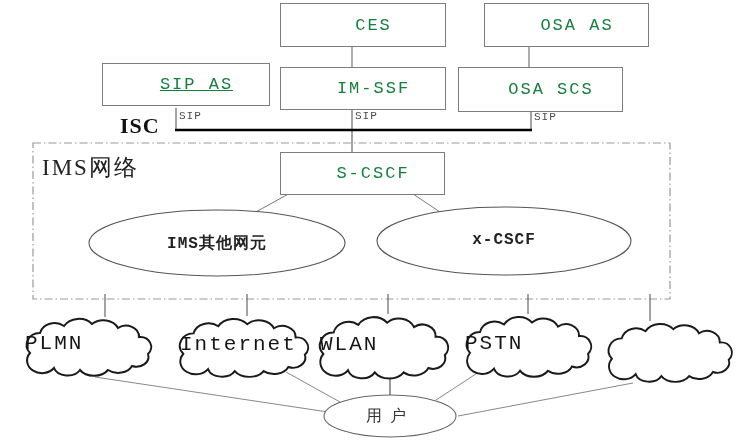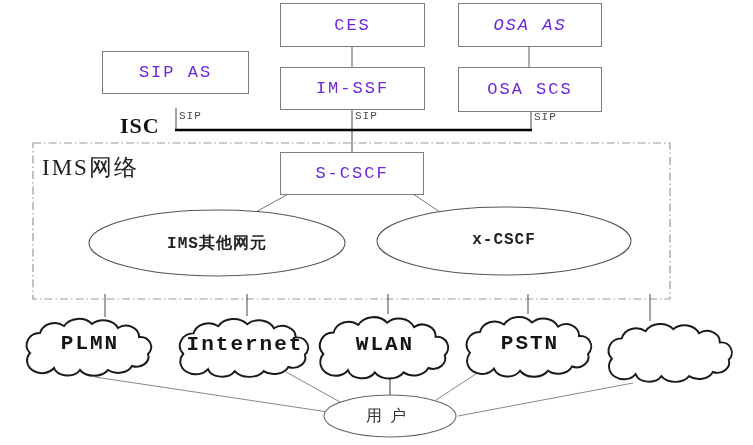--- a/index.html
+++ b/index.html
@@ -4,28 +4,28 @@
 <style>
   html,body{margin:0;padding:0;background:#fff;}
   #stage{
     position:relative;width:753px;height:445px;background:#ffffff;
     font-family:"Liberation Mono", monospace;color:#2b2b2b;overflow:hidden;
   }
   #wires{position:absolute;left:0;top:0;width:753px;height:445px;}
   .box{
     position:absolute;border:1px solid #7d7d7d;background:#fff;
     display:flex;align-items:center;justify-content:center;
-    font-size:17px;letter-spacing:2px;color:#6d28d9;
+    font-size:17px;letter-spacing:2px;color:#15803d;padding-left:21px;
   }
   .lbl{position:absolute;white-space:nowrap;}
   .sip{font-size:11px;color:#4a4a4a;letter-spacing:1px;}
   .isc{font-family:"Liberation Serif", serif;font-weight:700;font-size:22px;color:#111;letter-spacing:1px;}
   .ims-net{font-family:"Liberation Serif", serif;font-size:23px;color:#222;letter-spacing:2px;}
   .ellipse-lbl{font-weight:700;font-size:16px;text-align:center;color:#222;letter-spacing:1px;}
-  .cloud-lbl{font-weight:700;font-size:21px;text-align:center;color:#151515;letter-spacing:2px;}
+  .cloud-lbl{font-weight:400;font-size:21px;text-align:left;color:#151515;letter-spacing:2px;}
   .cloud-lbl.cjk{font-size:16px;letter-spacing:6px;}
   .user-lbl{font-size:16px;text-align:center;color:#333;letter-spacing:8px;}
 </style>
 </head>
 <body>
 
 <div id="stage">
 
   <svg id="wires" viewBox="0 0 753 445" xmlns="http://www.w3.org/2000/svg">
     <defs>
@@ -69,24 +69,24 @@
     <use href="#cloudShape" transform="translate(313,313) scale(1.03,1.08)" fill="#fff" stroke="#1a1a1a" stroke-width="1.9"></use>
     <use href="#cloudShape" transform="translate(460,313) scale(1,1.05)" fill="#fff" stroke="#1a1a1a" stroke-width="1.9"></use>
     <use href="#cloudShape" transform="translate(602,320) scale(0.99,1.02)" fill="#fff" stroke="#1a1a1a" stroke-width="1.9"></use>
 
     <ellipse cx="390" cy="416" rx="66" ry="21" fill="#fff" stroke="#666" stroke-width="1.1"></ellipse>
   </svg>
 
   <div class="box" style="left:280px;top:3px;width:143px;height:42px;">
       <span>CES</span>
     </div>
-  <div class="box" style="left:458px;top:3px;width:142px;height:42px;font-style:italic;">
+  <div class="box" style="left:484px;top:3px;width:142px;height:42px;">
       <span>OSA AS</span>
     </div>
-  <div class="box" style="left:102px;top:51px;width:145px;height:41px;">
+  <div class="box" style="left:102px;top:63px;width:145px;height:41px;text-decoration:underline;">
       <span>SIP AS</span>
     </div>
   <div class="box" style="left:280px;top:67px;width:143px;height:41px;">
       <span>IM-SSF</span>
     </div>
   <div class="box" style="left:458px;top:67px;width:142px;height:43px;">
       <span>OSA SCS</span>
     </div>
   <div class="box" style="left:280px;top:152px;width:142px;height:41px;">
       <span>S-CSCF</span>

